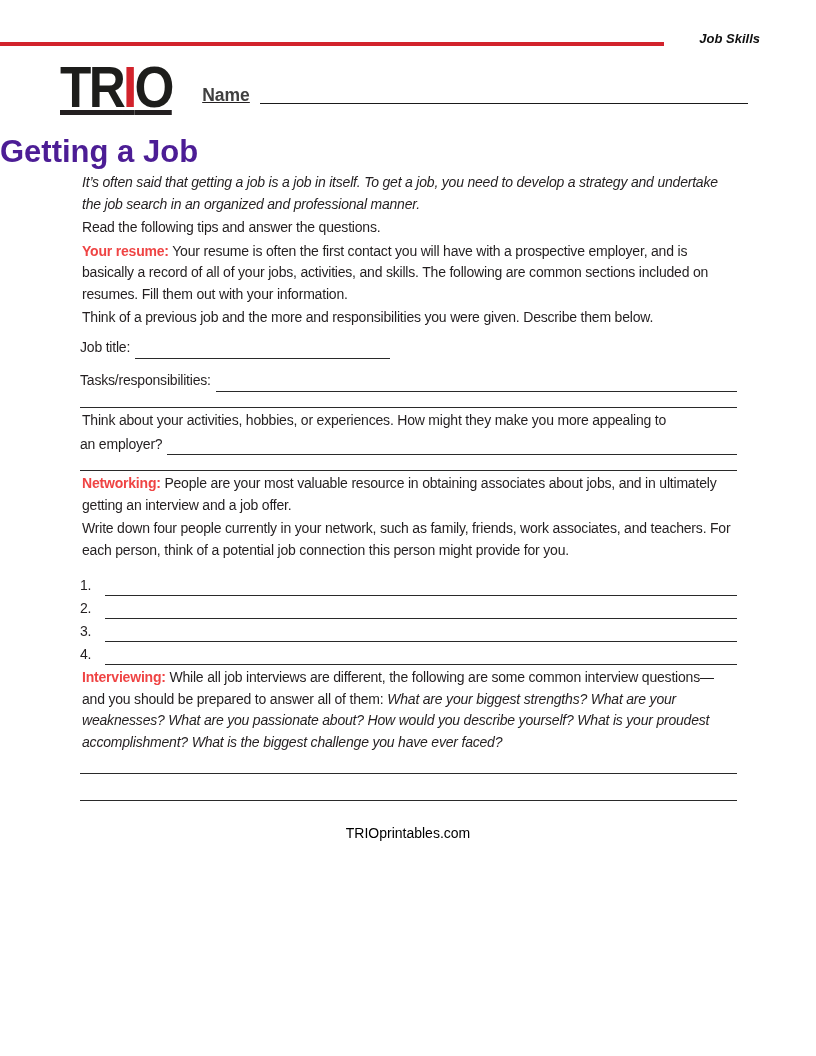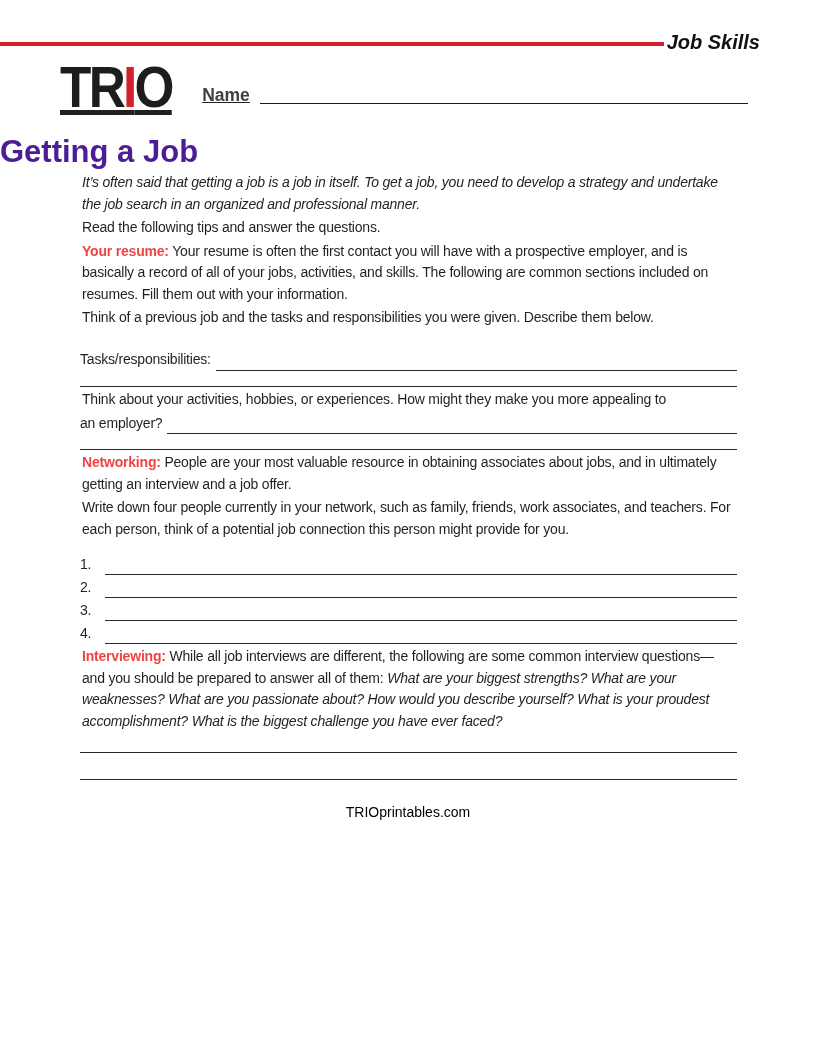--- a/index.html
+++ b/index.html
@@ -12,21 +12,21 @@
     color:#231f20;
     overflow:hidden;
   }
   .header-rule {
     position:absolute; top:42px; left:0;
     width:664px; height:4px;
     background:#d2232c;
   }
   .category-label {
     position:absolute; top:31px; right:56px;
-    font-size:20px; font-weight:bold; font-style:italic;
+    font-size:13px; font-weight:bold; font-style:italic;
     color:#111111;
   }
   .logo-row {
     display:flex; align-items:flex-end;
     margin:60px 68px 0 60px;
     text-decoration:underline;
   }
   .trio {
     font-size:57px; font-weight:bold; line-height:0.95;
     letter-spacing:-3px; color:#1d1d1b;
@@ -51,21 +51,21 @@
     font-size:14px; line-height:21.5px; letter-spacing:-0.2px;
   }
   .content p { margin:2px; }
   .red-head { color:#ef4444; font-weight:bold; }
   .it { font-style:italic; }
   .mt-intro   { margin-top:20px; }
   .mt-read    { margin-top:12px; }
   .mt-resume  { margin-top:10px; }
   .mt-prev    { margin-top:11px; }
   .mt-jobrow  { margin-top:8px; }
-  .mt-taskrow { margin-top:20px; }
+  .mt-taskrow { margin-top:11px; }
   .mt-full1   { margin-top:15px; }
   .mt-activ   { margin-top:14px; }
   .mt-full2   { margin-top:15px; }
   .mt-network { margin-top:30px; }
   .mt-write   { margin-top:22px; }
   .mt-numlist { margin-top:12px; }
   .mt-interv  { margin-top:24px; }
   .mt-choose  { margin-top:22px; }
   .mt-full3   { margin-top:20px; }
   .mt-full4   { margin-top:26px; }
@@ -98,22 +98,26 @@
   <h1 class="page-title">Getting a Job</h1>
 
   <div class="content">
 
     <p class="it mt-intro">It’s often said that getting a job is a job in itself. To get a job, you need to develop a strategy and undertake the job search in an organized and professional manner.</p>
 
     <p class="mt-read">Read the following tips and answer the questions.</p>
 
     <p class="mt-resume"><span class="red-head">Your resume:</span><span> Your resume is often the first contact you will have with a prospective employer, and is basically a record of all of your jobs, activities, and skills. The following are common sections included on resumes. Fill them out with your information.</span></p>
 
-    <p class="mt-prev">Think of a previous job and the tasks and responsibilities you were given. Describe them below.</p>
+    <p class="mt-prev">Think of a previous job and the more and responsibilities you were given. Describe them below.</p>
 
+    <div class="row mt-jobrow">
+      <span>Job title:</span>
+      <span class="wline jobline"></span>
+    </div>
 
     <div class="row mt-taskrow">
       <span>Tasks/responsibilities:</span>
       <span class="wline grow"></span>
     </div>
 
     <div class="fullline mt-full1"></div>
 
     <p class="mt-activ">Think about your activities, hobbies, or experiences. How might they make you more appealing to</p>
     <div class="row">

